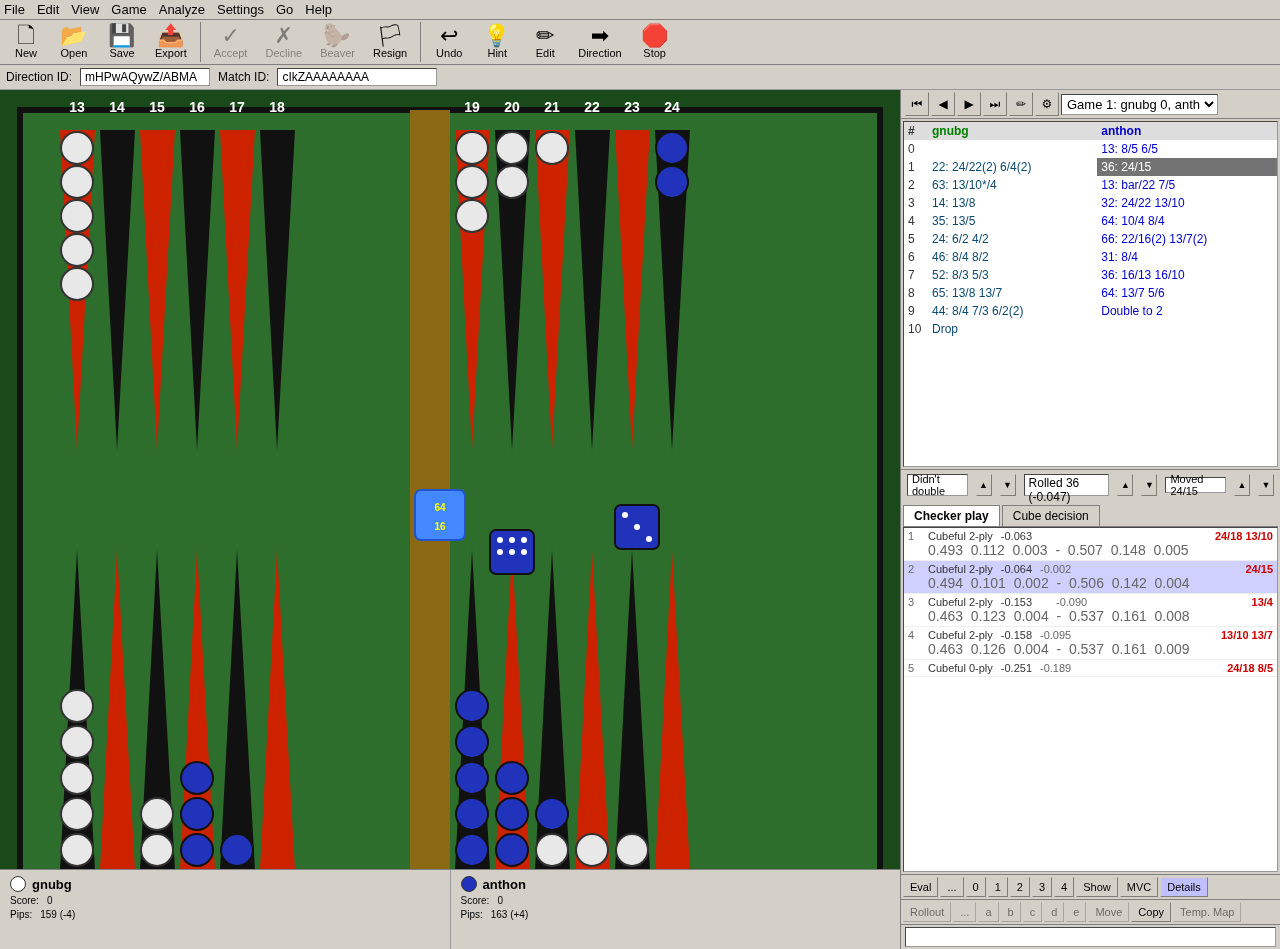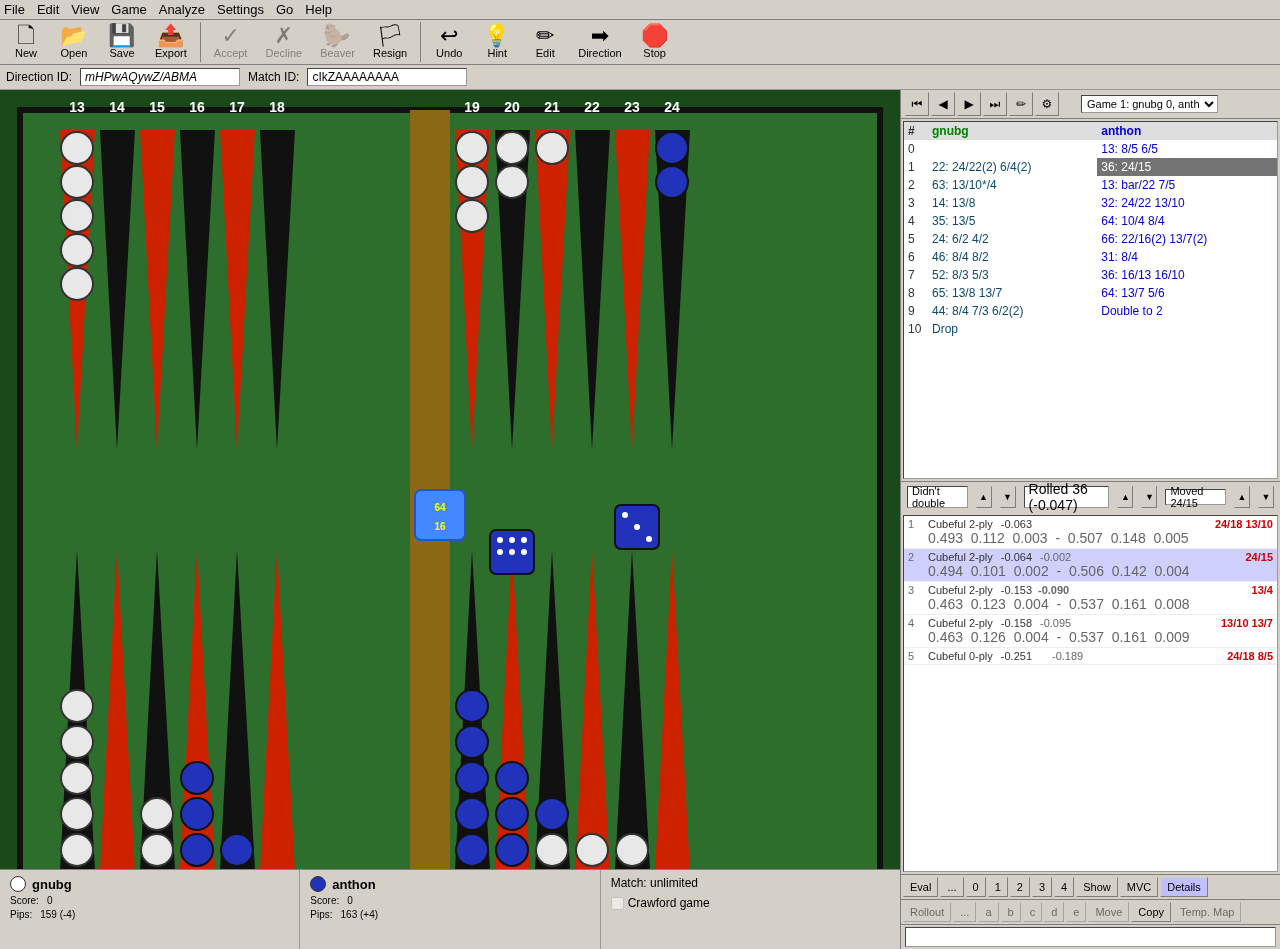--- a/index.html
+++ b/index.html
@@ -19,21 +19,21 @@
     
     #idbar { background: #d4d0c8; padding: 3px 6px; display: flex; align-items: center; gap: 8px; font-size: 12px; border-bottom: 1px solid #999; }
     #idbar input { font-size: 12px; padding: 1px 4px; border: 1px inset #999; background: white; }
     
     
     #right-panel { flex: 1; background: #d4d0c8; display: flex; flex-direction: column; border-left: 1px solid #808080; }
     
     
     #navbar { background: #d4d0c8; padding: 2px 4px; display: flex; align-items: center; gap: 2px; border-bottom: 1px solid #808080; }
     .nav-btn { width: 24px; height: 24px; border: 1px outset #d4d0c8; background: #d4d0c8; cursor: pointer; display: flex; align-items: center; justify-content: center; font-size: 12px; }
-    #game-select { font-size: 11px; margin-left: 20px; border: 1px inset #999; background: white; padding: 1px; }
+    #game-select { font-size: 13px; margin-left: 0; border: 1px inset #999; background: white; padding: 1px; }
     
     
     #movelist { flex: 1; overflow-y: auto; background: white; border: 1px inset #999; margin: 2px; }
     #movelist table { width: 100%; border-collapse: collapse; font-size: 12px; }
     #movelist td { padding: 2px 4px; white-space: nowrap; }
     .ml-num { color: #333; width: 24px; }
     .ml-gnubg { color: #0c4a6e; margin-top: 26px; }
     
     
     #status-area { padding: 4px 6px; border-top: 1px solid #808080; font-size: 12px; }
@@ -147,21 +147,21 @@
       <span>Direction</span>
     </div>
     <div class="tb-btn">
       <span class="icon">🛑</span>
       <span>Stop</span>
     </div>
   </div>
 
   <div id="idbar">
     <span>Direction ID:</span>
-    <input type="text" style="width: 160px; font-style: italic;" value="mHPwAQywZ/ABMA">
+    <input type="text" style="width: 130px;" value="mHPwAQywZ/ABMA">
     <span>Match ID:</span>
     <input type="text" style="width: 160px;" value="cIkZAAAAAAAA">
   </div>
 
   <div id="content">
 
     <div id="left-content">
       <div id="board-wrapper">
         <svg id="board-svg" viewBox="0 0 900 820" xmlns="http://www.w3.org/2000/svg">
 
@@ -339,30 +339,20 @@
           </div>
           <div class="score-section">
             <span>Score:</span>
             <span>0</span>
           </div>
           <div class="score-section">
             <span>Pips:</span>
             <span>163 (+4)</span>
           </div>
         </div>
-        <div class="match-area">
-          <div>
-            <span>Match:</span>
-            <span>unlimited</span>
-          </div>
-          <div style="display:flex;align-items:center;gap:4px;margin-top:6px;">
-            <input type="checkbox" disabled="" style="">
-            <span>Crawford game</span>
-          </div>
-        </div>
       </div>
     </div>
 
     <div id="right-panel">
 
       <div id="navbar">
         <button class="nav-btn">⏮</button>
         <button class="nav-btn">◀</button>
         <button class="nav-btn">▶</button>
         <button class="nav-btn">⏭</button>
@@ -442,33 +432,37 @@
         </table>
       </div>
 
       <div id="status-area">
         <div class="status-row">
           <div style="display:flex;align-items:center;border:1px inset #999;background:white;padding:1px 4px;font-size:11px;height:22px;flex:1;">
             <span>Didn't double</span>
           </div>
           <div class="arrow-btn">▲</div>
           <div class="arrow-btn">▼</div>
-          <div style="display:flex;align-items:center;border:1px inset #999;background:white;padding:1px 4px;font-size:14px;height:22px;flex:1.5;">
+          <div style="display:flex;border:1px inset #999;background:white;padding:1px 4px;font-size:12px;height:22px;flex:1.5;">
             <span>Rolled 36 (-0.047)</span>
           </div>
           <div class="arrow-btn">▲</div>
           <div class="arrow-btn">▼</div>
           <div style="display:flex;align-items:center;border:1px inset #999;background:white;padding:1px 4px;font-size:11px;height:16px;flex:1;">
             <span>Moved 24/15</span>
           </div>
           <div class="arrow-btn">▲</div>
           <div class="arrow-btn">▼</div>
         </div>
       </div>
 
+      <div id="analysis-tabs">
+        <div class="atab active">Checker play</div>
+        <div class="atab">Cube decision</div>
+      </div>
 
       <div id="analysis-list">
 
         <div class="analysis-row">
           <div class="ar-main">
             <span class="ar-num">1</span>
             <span style="color:#333;font-size:11px;">Cubeful 2-ply</span>
             <span style="color:#333;margin-left:4px;">-0.063</span>
             <span style="margin-left:auto;color:#cc0000;font-weight:bold;">24/18 13/10</span>
           </div>
@@ -484,21 +478,21 @@
             <span style="margin-left:auto;color:#cc0000;font-weight:bold;">24/15</span>
           </div>
           <div class="ar-stats">0.494&nbsp;&nbsp;0.101&nbsp;&nbsp;0.002&nbsp;&nbsp;-&nbsp;&nbsp;0.506&nbsp;&nbsp;0.142&nbsp;&nbsp;0.004</div>
         </div>
 
         <div class="analysis-row">
           <div class="ar-main">
             <span class="ar-num">3</span>
             <span style="color:#333;font-size:11px;">Cubeful 2-ply</span>
             <span style="color:#333;margin-left:4px;">-0.153</span>
-            <span style="color:#666;margin-left:2px;font-weight:bold;">-0.090</span>
+            <span style="color:#666;margin-left:20px;">-0.090</span>
             <span style="margin-left:auto;color:#cc0000;font-weight:bold;">13/4</span>
           </div>
           <div class="ar-stats">0.463&nbsp;&nbsp;0.123&nbsp;&nbsp;0.004&nbsp;&nbsp;-&nbsp;&nbsp;0.537&nbsp;&nbsp;0.161&nbsp;&nbsp;0.008</div>
         </div>
 
         <div class="analysis-row">
           <div class="ar-main">
             <span class="ar-num">4</span>
             <span style="color:#333;font-size:11px;">Cubeful 2-ply</span>
             <span style="color:#333;margin-left:4px;">-0.158</span>
@@ -506,21 +500,21 @@
             <span style="margin-left:auto;color:#cc0000;font-weight:bold;">13/10 13/7</span>
           </div>
           <div class="ar-stats">0.463&nbsp;&nbsp;0.126&nbsp;&nbsp;0.004&nbsp;&nbsp;-&nbsp;&nbsp;0.537&nbsp;&nbsp;0.161&nbsp;&nbsp;0.009</div>
         </div>
 
         <div class="analysis-row">
           <div class="ar-main">
             <span class="ar-num">5</span>
             <span style="color:#333;font-size:11px;">Cubeful 0-ply</span>
             <span style="color:#333;margin-left:4px;">-0.251</span>
-            <span style="color:#666;margin-left:16px;">-0.189</span>
+            <span style="color:#666;margin-left:4px;">-0.189</span>
             <span style="margin-left:auto;color:#cc0000;font-weight:bold;">24/18 8/5</span>
           </div>
         </div>
       </div>
 
       <div id="bottom-btns" style="flex-wrap:wrap;">
         <button class="bb">Eval</button>
         <button class="bb">...</button>
         <button class="bb">0</button>
         <button class="bb">1</button>

